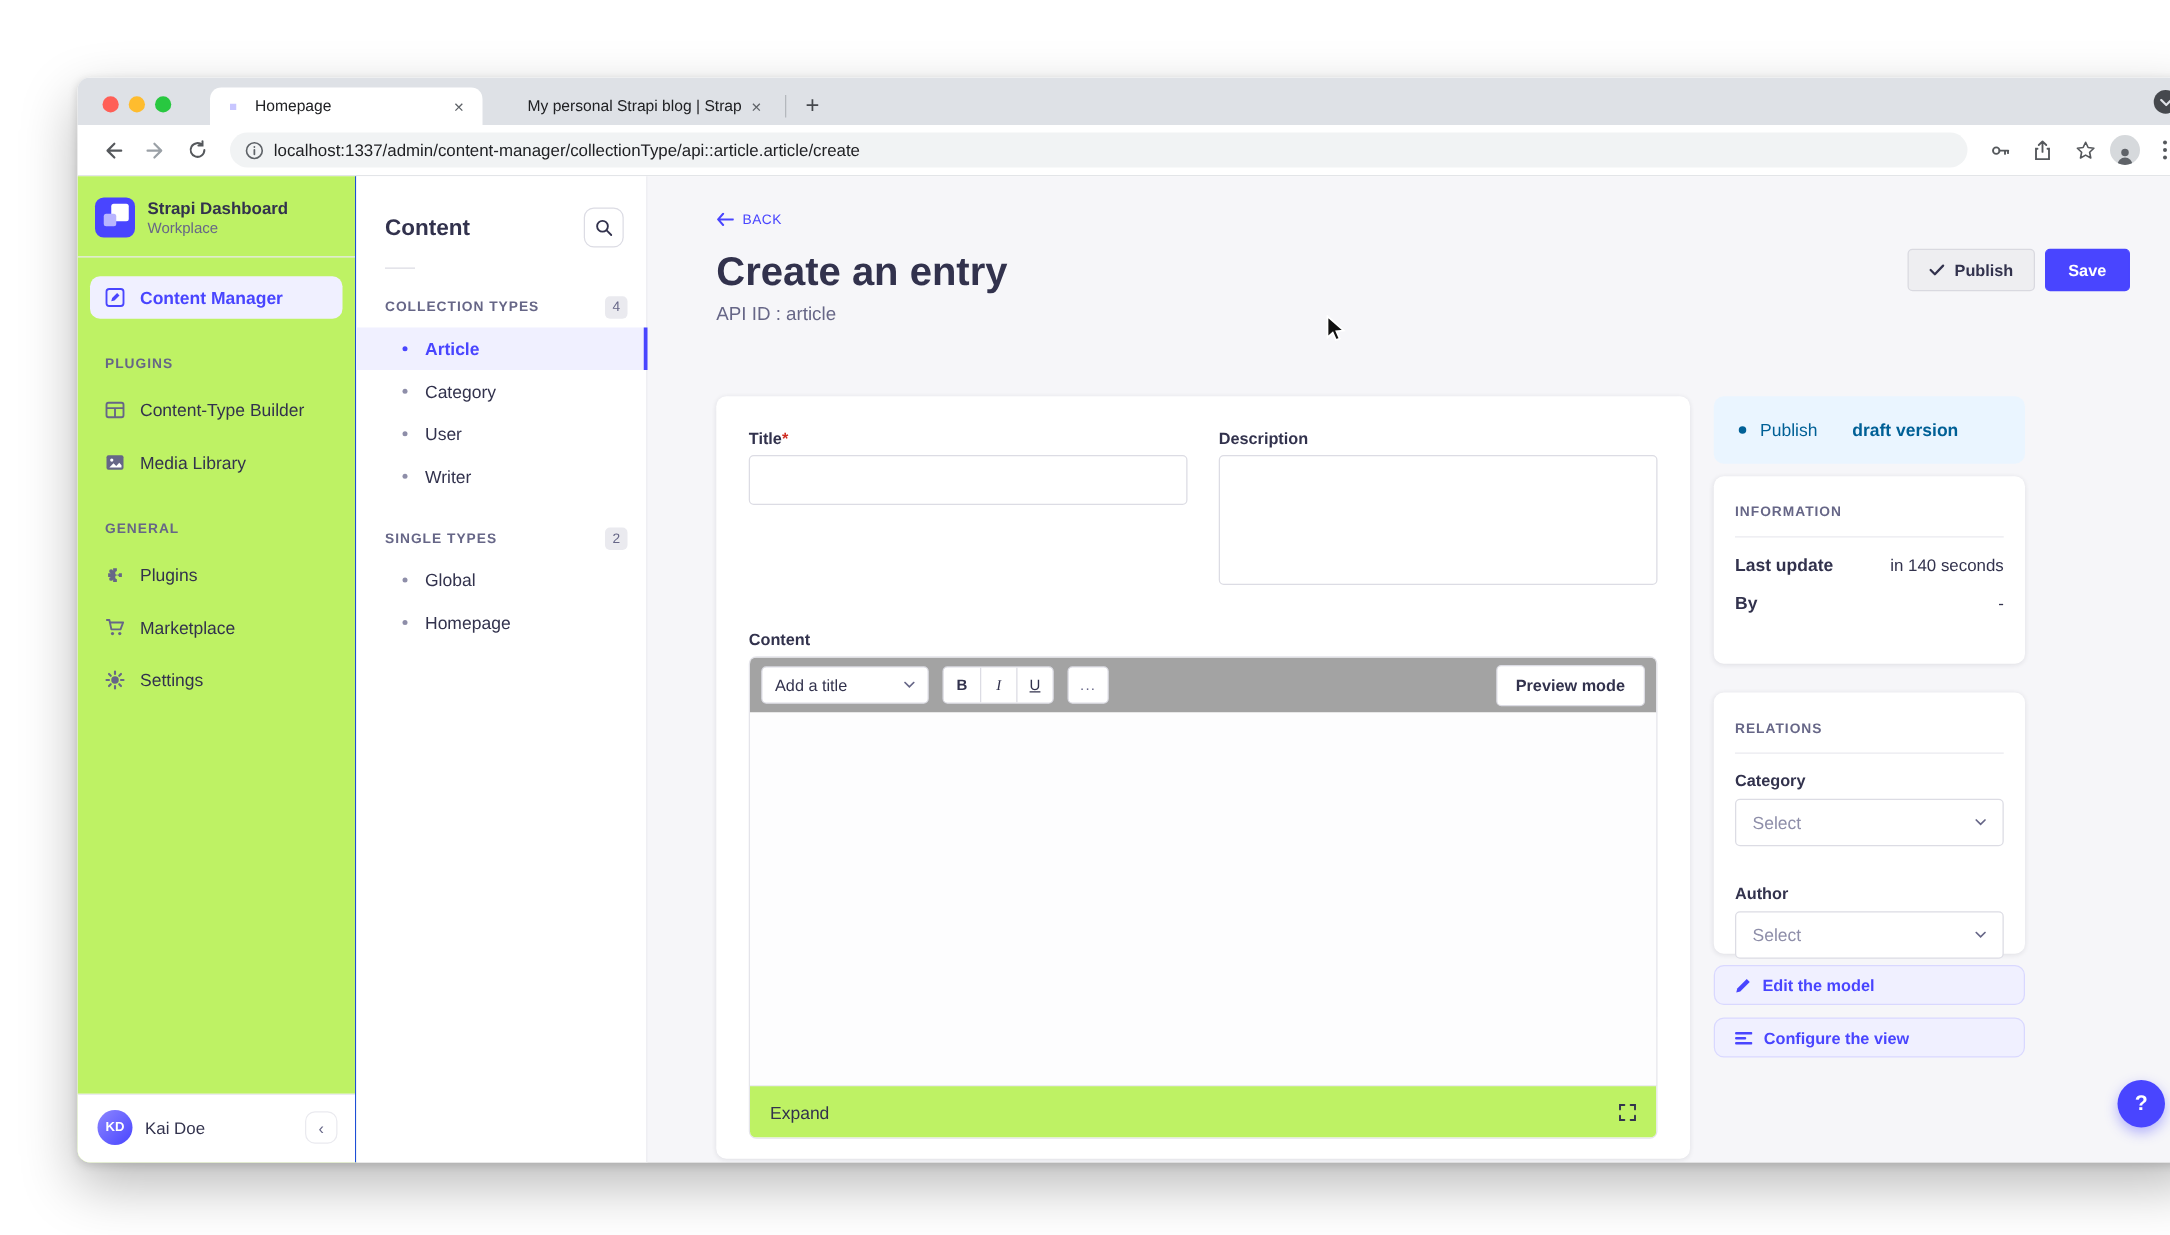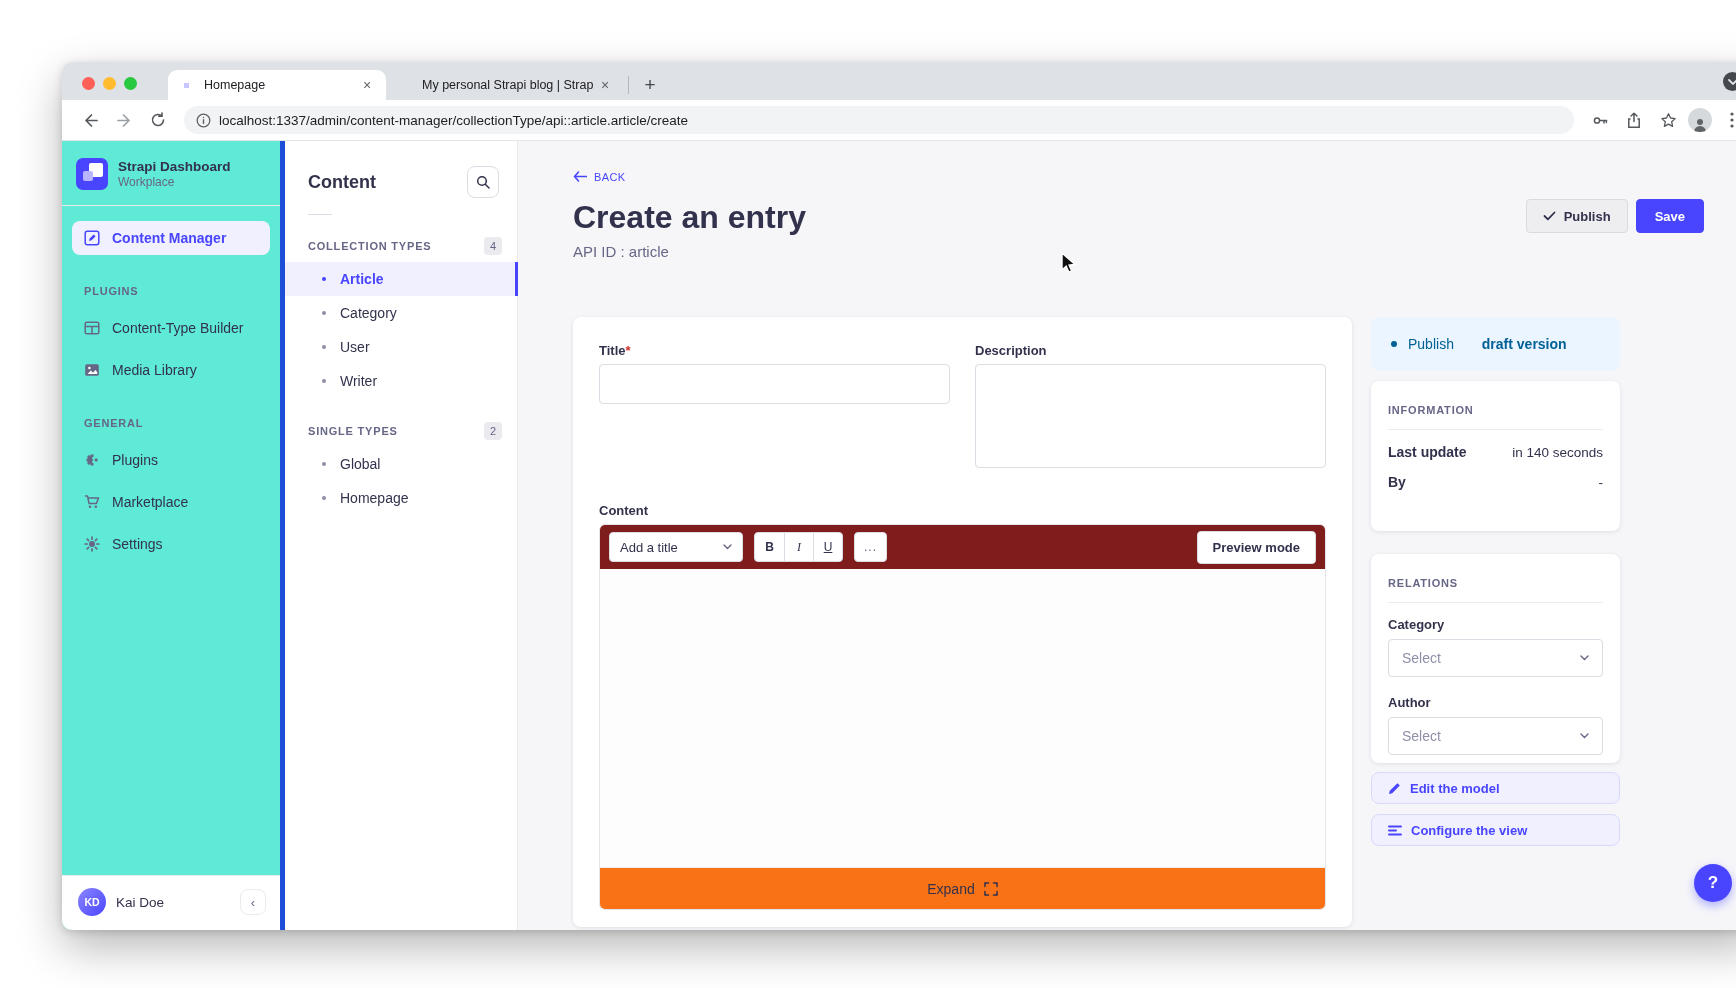--- a/index.html
+++ b/index.html
@@ -39,21 +39,21 @@
   .nav-ic.dim{ color:#9aa0a6; }
   .urlbar{ flex:1; height:28px; background:#f1f3f4; border-radius:14px; display:flex; align-items:center;
     padding:0 12px; gap:8px; margin:0 6px; }
   .urlbar .url{ font-size:13.5px; color:#202124; white-space:nowrap; overflow:hidden; }
   .avatar-chrome{ width:24px; height:24px; border-radius:50%; background:#d6d9dc; display:flex; align-items:flex-end; justify-content:center; overflow:hidden; }
 
   
   .app{ position:relative; display:flex; height:789px; background:#f6f6f9; }
 
   
-  .sidebar{ width:223px; background:#5eead4; border-right:5px solid #1d4ed8; position:relative; flex:0 0 223px; }
+  .sidebar{ width:223px; background:#bef264; border-right:1px solid #1d4ed8; position:relative; flex:0 0 223px; }
   .brand{ display:flex; align-items:center; gap:10px; padding:17px 14px 15px 14px; }
   .logo{ width:32px; height:32px; border-radius:7px; background:#4945ff; position:relative; overflow:hidden; flex:0 0 32px; }
   .logo:before{ content:""; position:absolute; right:5px; top:5px; width:14px; height:14px; background:#fff; border-radius:2px; }
   .logo:after{ content:""; position:absolute; left:7px; top:13px; width:10px; height:10px; background:#b9b5ff; border-radius:2px; }
   .brand-title{ font-size:13.5px; font-weight:700; color:#32324d; line-height:17px; }
   .brand-sub{ font-size:12px; color:#666687; line-height:15px; }
   .sb-divider{ height:1px; background:#eaeaef; }
   .sb-item{ display:flex; align-items:center; gap:12px; height:34px; margin:8px 10px; padding:0 12px;
     border-radius:8px; font-size:14px; color:#32324d; cursor:default; }
   .sb-item.active{ background:#f0f0ff; color:#4945ff; font-weight:600; margin-top:15px; }
@@ -102,36 +102,36 @@
   .fields{ display:flex; gap:25px; }
   .field{ width:358px; }
   .f-label{ font-size:13px; font-weight:600; color:#32324d; margin-bottom:6px; }
   .req{ color:#d02b20; }
   .t-input{ width:100%; height:40px; border:1px solid #dcdce4; border-radius:4px; background:#fff; outline:none;
     font-size:14px; color:#32324d; padding:0 12px; }
   .t-area{ width:100%; height:104px; border:1px solid #dcdce4; border-radius:4px; background:#fff; outline:none;
     font-size:14px; color:#32324d; padding:8px 12px; resize:none; font-family:"Liberation Sans",sans-serif; }
   .content-field{ margin-top:31px; }
   .editor{ border:1px solid #e4e4ea; border-radius:6px; overflow:hidden; }
-  .ed-toolbar{ height:44px; background:#7f1d1d; display:flex; align-items:center; padding:0 9px; gap:11px; }
+  .ed-toolbar{ height:44px; background:#a3a3a3; display:flex; align-items:center; padding:0 9px; gap:11px; }
   .ed-select{ height:30px; width:134px; background:#fff; border:1px solid #dcdce4; border-radius:4px;
     display:flex; align-items:center; justify-content:space-between; padding:0 10px; font-size:13px; color:#32324d; }
   .biu{ display:flex; border:1px solid #dcdce4; border-radius:4px; background:#fff; overflow:hidden; height:30px; }
   .biu .bt{ width:29px; display:flex; align-items:center; justify-content:center; font-size:12px; color:#32324d; }
   .biu .bt + .bt{ border-left:1px solid #dcdce4; }
   .bt.b{ font-weight:700; }
   .bt.i{ font-style:italic; font-family:"Liberation Serif",serif; }
   .bt.u{ text-decoration:underline; }
   .more-btn{ height:30px; width:33px; background:#fff; border:1px solid #dcdce4; border-radius:4px;
     display:flex; align-items:center; justify-content:center; color:#666687; font-size:12px; letter-spacing:1px; }
   .preview-btn{ margin-left:auto; height:33px; background:#fff; border:1px solid #dcdce4; border-radius:4px;
     padding:0 15px; font-size:13px; font-weight:600; color:#32324d; display:flex; align-items:center; }
   .ed-body{ height:298px; background:#fdfdfe; }
-  .ed-footer{ height:42px; background:#f97316; border-top:1px solid #ececf1; display:flex; align-items:center;
-    justify-content:center; padding:0 16px; gap:9px; font-size:14px; color:#32324d; }
+  .ed-footer{ height:42px; background:#bef264; border-top:1px solid #ececf1; display:flex; align-items:center;
+    justify-content:space-between; padding:0 16px; gap:9px; font-size:14px; color:#32324d; }
 
   
   .rpanel{ width:249px; flex:0 0 249px; display:flex; flex-direction:column; }
   .draft-box{ height:54px; background:#eaf5ff; border-radius:8px; display:flex; align-items:center; padding:0 20px; gap:11px; }
   .draft-dot{ width:6px; height:6px; border-radius:50%; background:#006096; }
   .draft-text{ font-size:14px; color:#006096; }
   .draft-text b{ font-weight:700;margin-left:24px; }
   .panel-card{ background:#fff; border-radius:8px; box-shadow:0 1px 4px rgba(33,33,52,.1); padding:18px 17px; }
   .info-card{ margin-top:10px; height:150px; }
   .p-head{ font-size:11px; font-weight:700; letter-spacing:.8px; color:#666687; margin-top:5px; }
@@ -451,21 +451,21 @@
           <div class="panel-card rel-card">
             <div class="p-head">RELATIONS</div>
             <div class="p-div"></div>
             <div class="rel-label">Category</div>
             <div class="select">
               <span class="ph">Select</span>
               <svg width="9" height="6" viewBox="0 0 9 6">
                   <path d="M1 1l3.5 3.5L8 1" stroke="#666687" stroke-width="1.4" fill="none" stroke-linecap="round"></path>
                 </svg>
             </div>
-            <div class="rel-label" style="margin-top:18px;">Author</div>
+            <div class="rel-label" style="margin-top:30px;">Author</div>
             <div class="select">
               <span class="ph">Select</span>
               <svg width="9" height="6" viewBox="0 0 9 6">
                   <path d="M1 1l3.5 3.5L8 1" stroke="#666687" stroke-width="1.4" fill="none" stroke-linecap="round"></path>
                 </svg>
             </div>
           </div>
 
           <button class="link-btn first">
             <svg width="13" height="13" viewBox="0 0 13 13">

